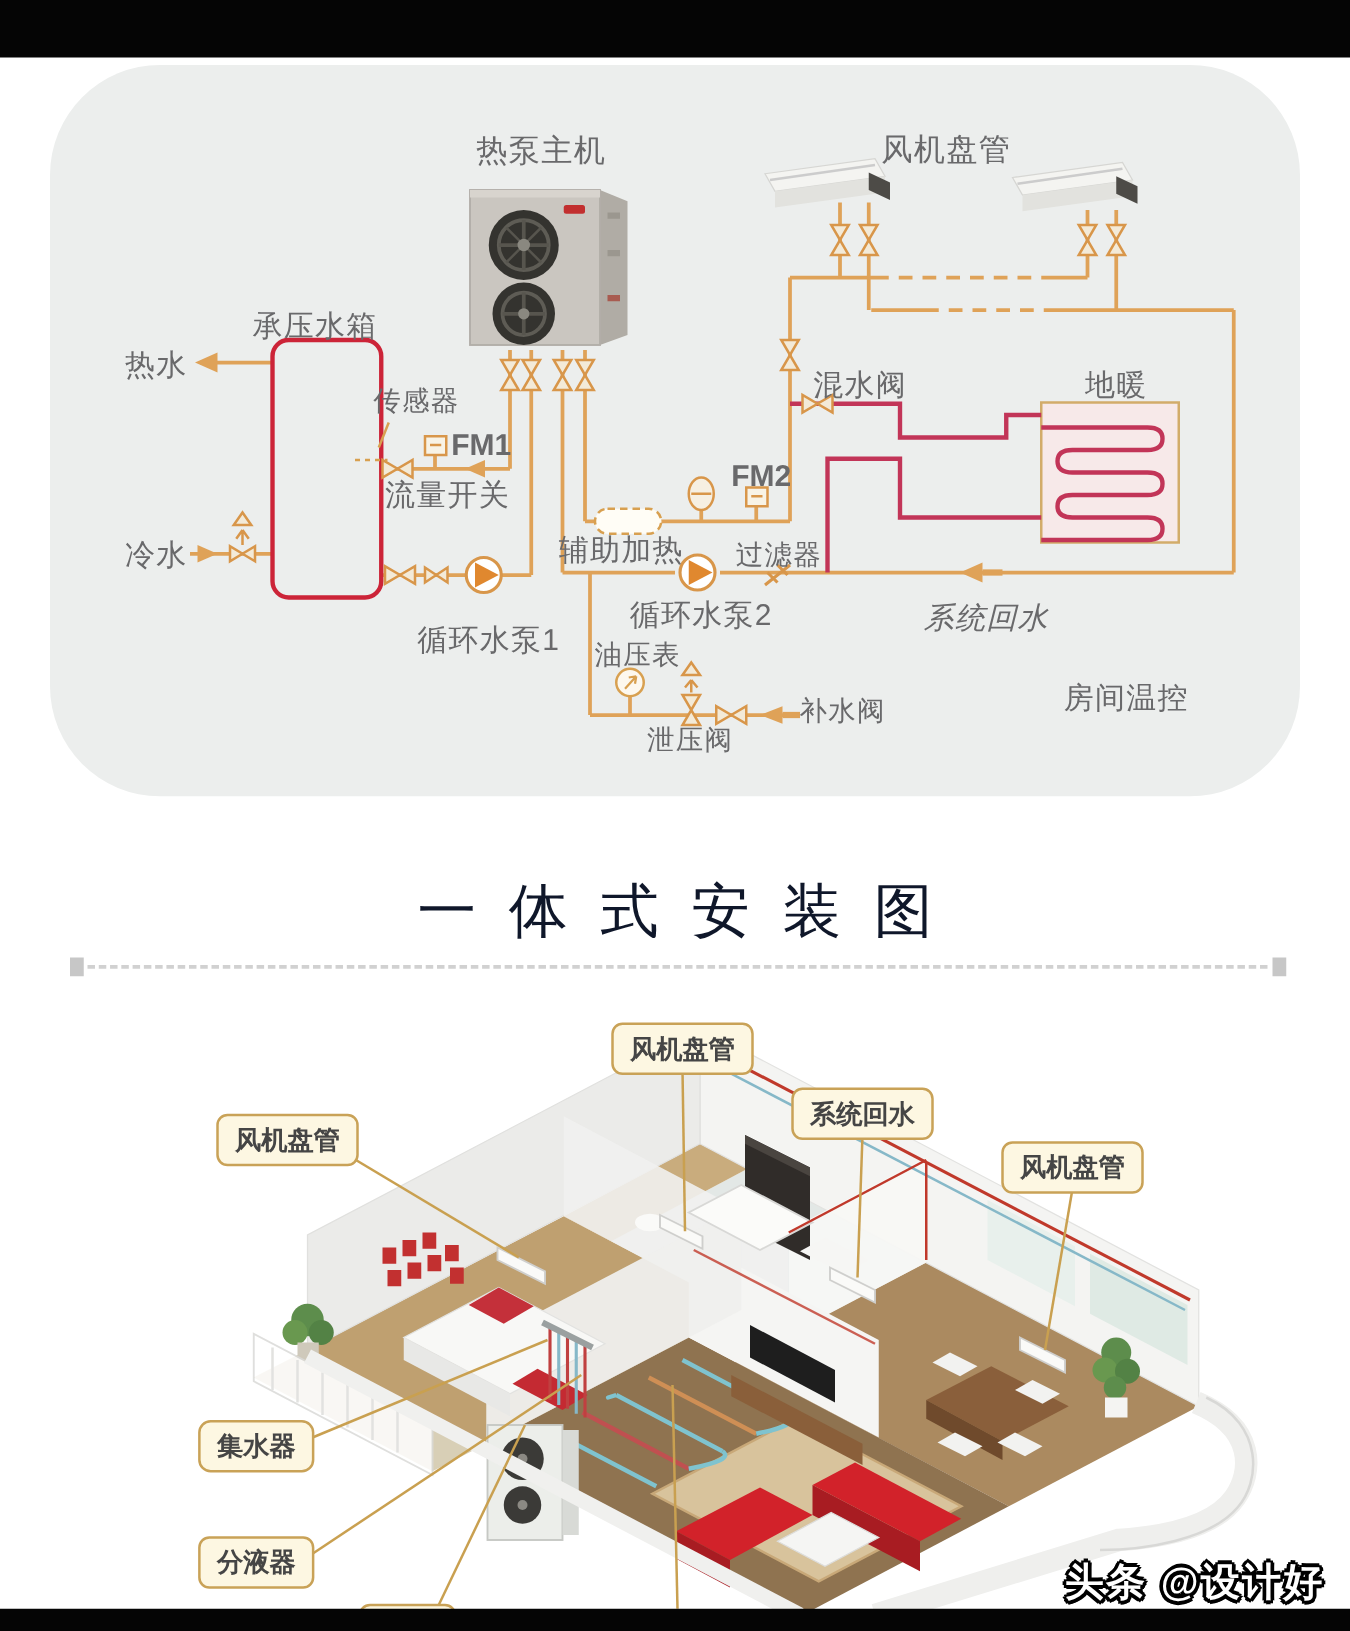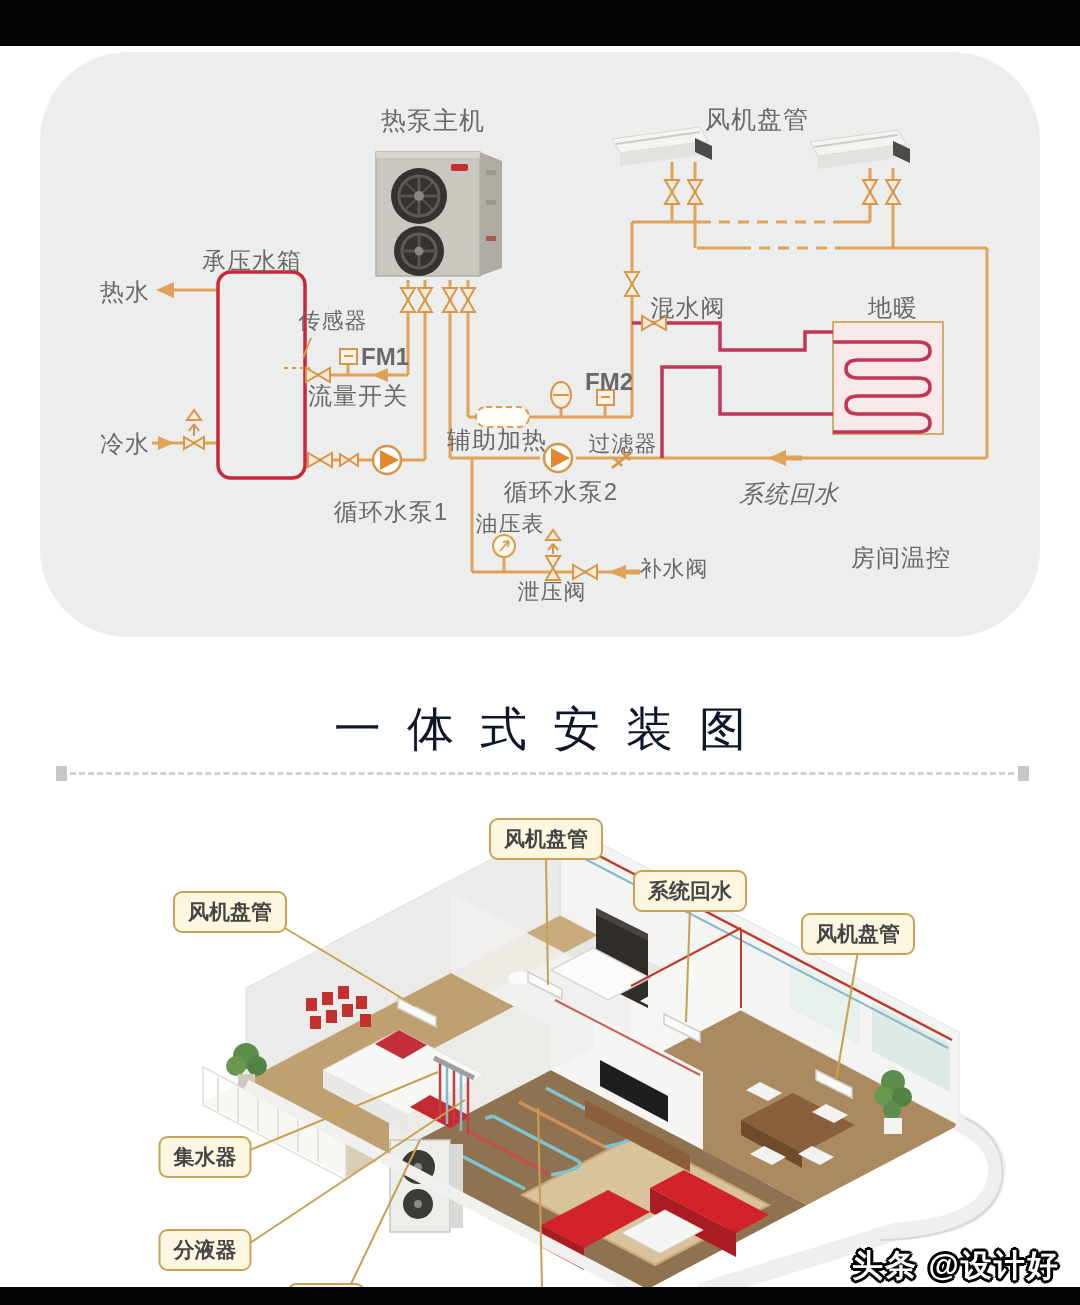--- a/index.html
+++ b/index.html
@@ -323,18 +323,18 @@
 
 <div class="sec-title">一体式安装图</div>
 <div class="sep"></div>
 <div class="sep-sq" style="left:56px;"></div>
 <div class="sep-sq" style="left:1018px;"></div>
 
 <div class="callout" style="left:230px;top:891px;">风机盘管</div>
 <div class="callout" style="left:546px;top:818px;">风机盘管</div>
 <div class="callout" style="left:690px;top:870px;">系统回水</div>
 <div class="callout" style="left:858px;top:913px;">风机盘管</div>
-<div class="callout" style="left:205px;top:1136px;">集水器</div>
+<div class="callout" style="left:205px;top:1136px;border-radius:10px;">集水器</div>
 <div class="callout" style="left:205px;top:1229px;">分液器</div>
 
 <div id="watermark">头条 @设计好好</div>
 
 <div id="bar-bottom" class="bar"></div>
 
 </body></html>

